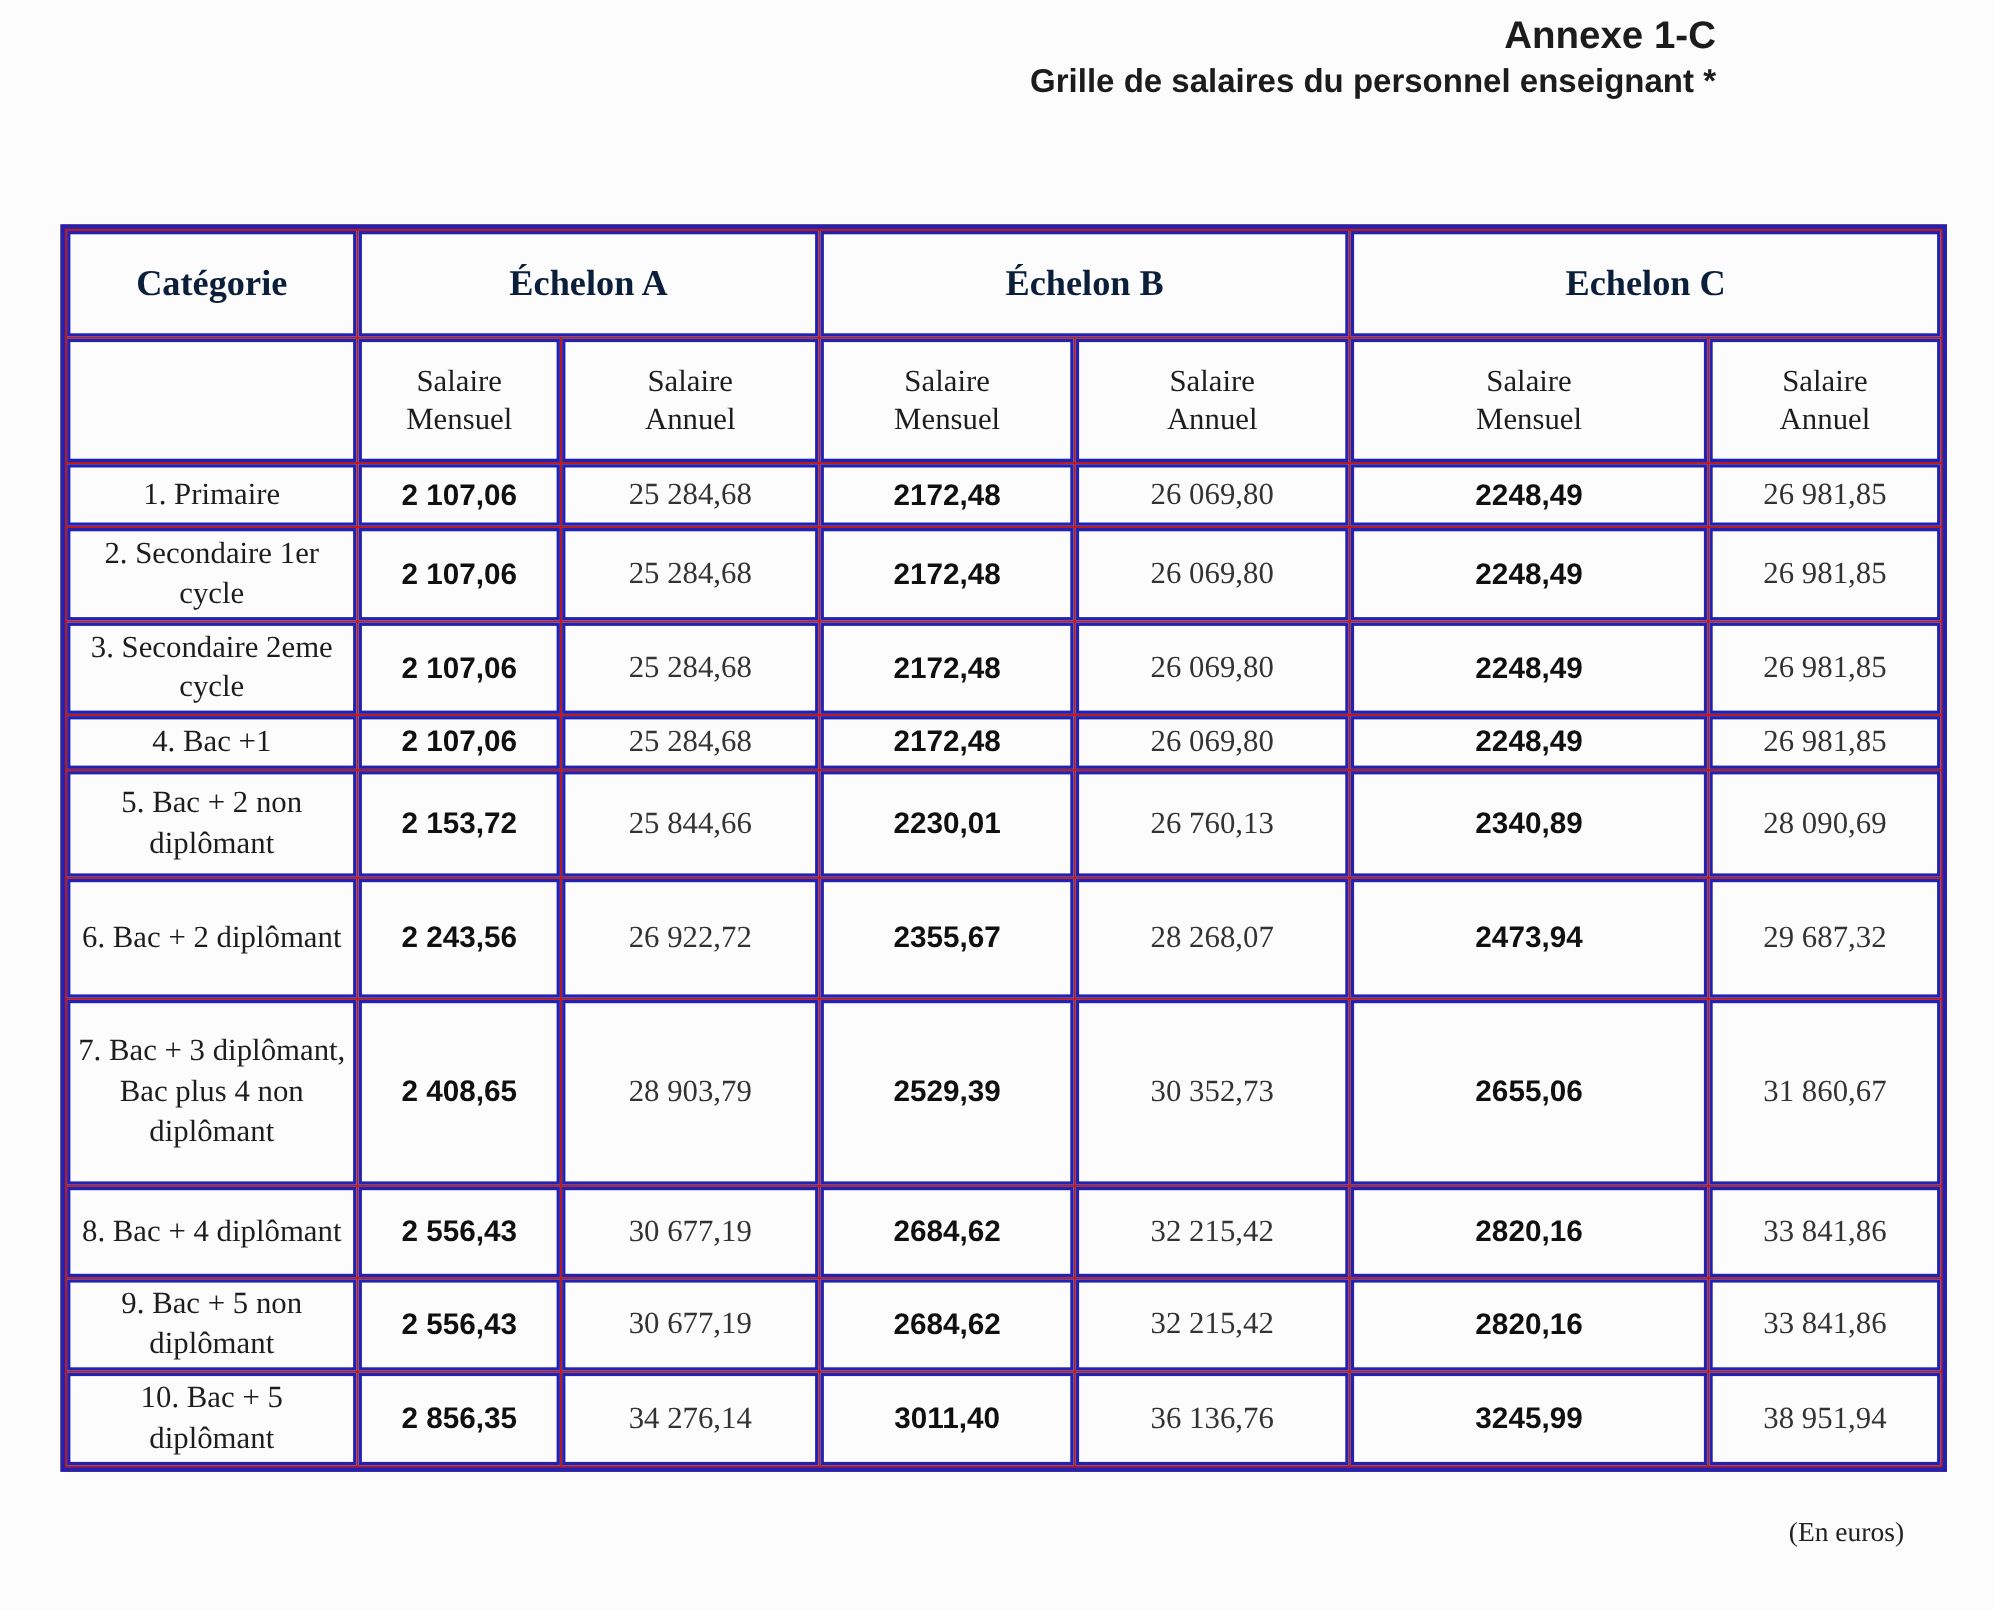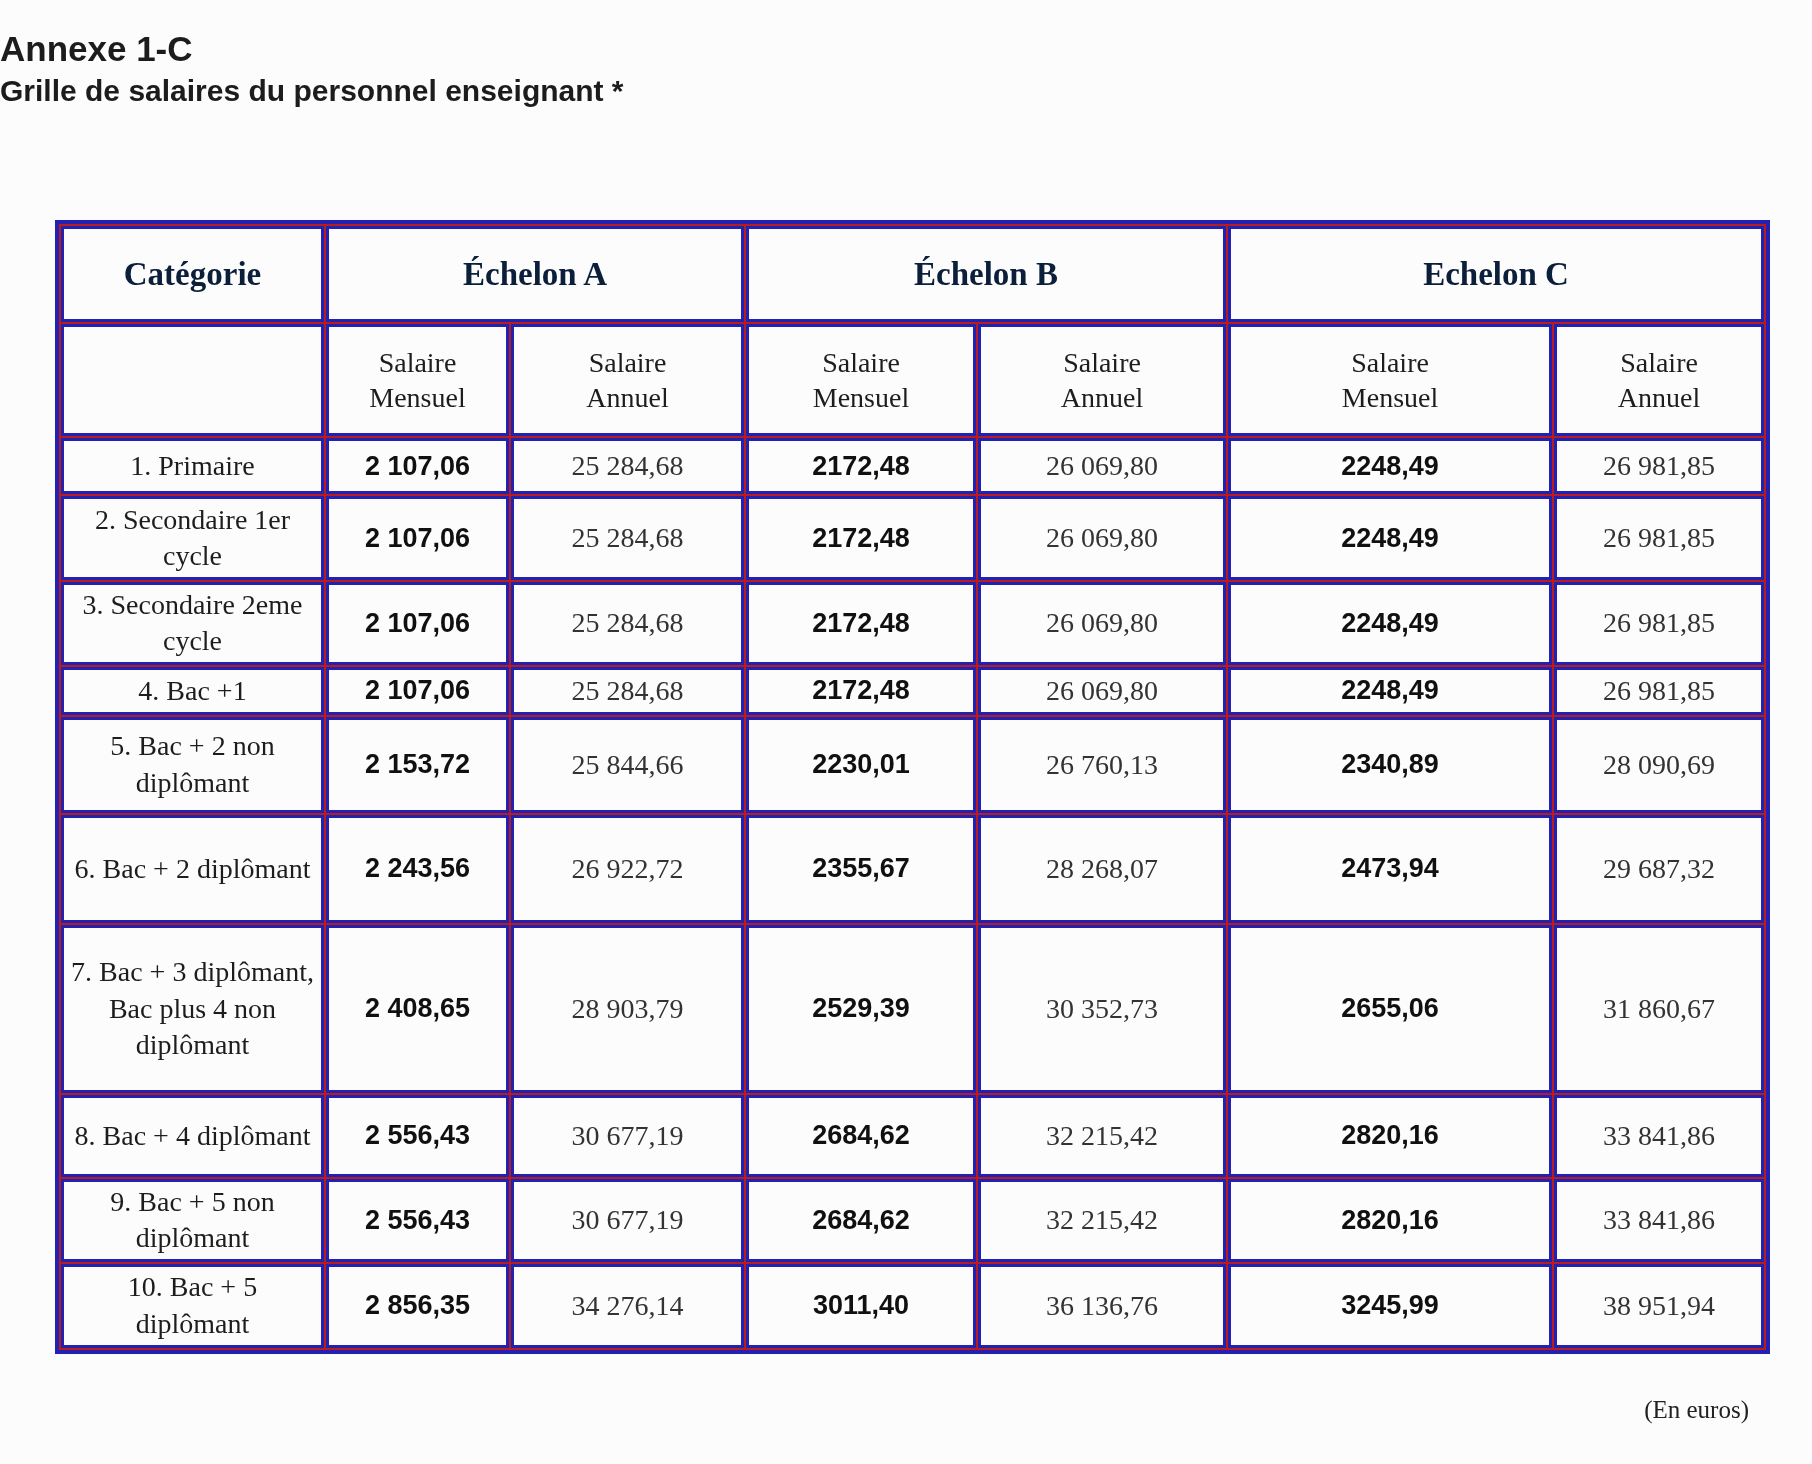--- a/index.html
+++ b/index.html
@@ -3,21 +3,21 @@
 <meta charset="utf-8">
 <style>
   html,body{margin:0;padding:0;}
   body{
     width:1812px;height:1464px;
     background:#fcfcfc;
     font-family:"Liberation Serif", serif;
     color:#1d1d1d;
     overflow:hidden;
   }
-  .title-block{width:1560px;margin:0 auto 0 0;text-align:left;padding-top:28px;}
+  .title-block{width:1560px;margin:0 auto 0 0;text-align:right;padding-top:12px;}
   .doc-title{
     font-family:"Liberation Sans", sans-serif;
     font-weight:bold;font-size:35px;color:#1c1c1c;line-height:1.2;
   }
   .doc-subtitle{
     font-family:"Liberation Sans", sans-serif;
     font-weight:bold;font-size:30px;color:#1c1c1c;line-height:1.4;
   }
   table.grid{
     border-collapse:separate;border-spacing:2px;
@@ -42,21 +42,21 @@
     font-size:28px;color:#1d1d1d;white-space:pre-line;line-height:1.25;
   }
   td.cat{font-size:28px;color:#1d1d1d;line-height:1.3;}
   td.m{
     font-family:"Liberation Sans", sans-serif;
     font-weight:bold;font-size:27px;color:#101010;white-space:nowrap;
   }
   td.a{font-size:28px;color:#333;white-space:nowrap;}
   .footnote{
     margin-top:42px;
-    text-align:right;padding-right:63px;
+    text-align:right;padding-right:81px;
     font-size:25px;color:#222;
   }
 </style>
 </head>
 <body>
 
 <div class="title-block">
   <div class="doc-title">Annexe 1-C</div>
   <div class="doc-subtitle">Grille de salaires du personnel enseignant *</div>
 </div>

